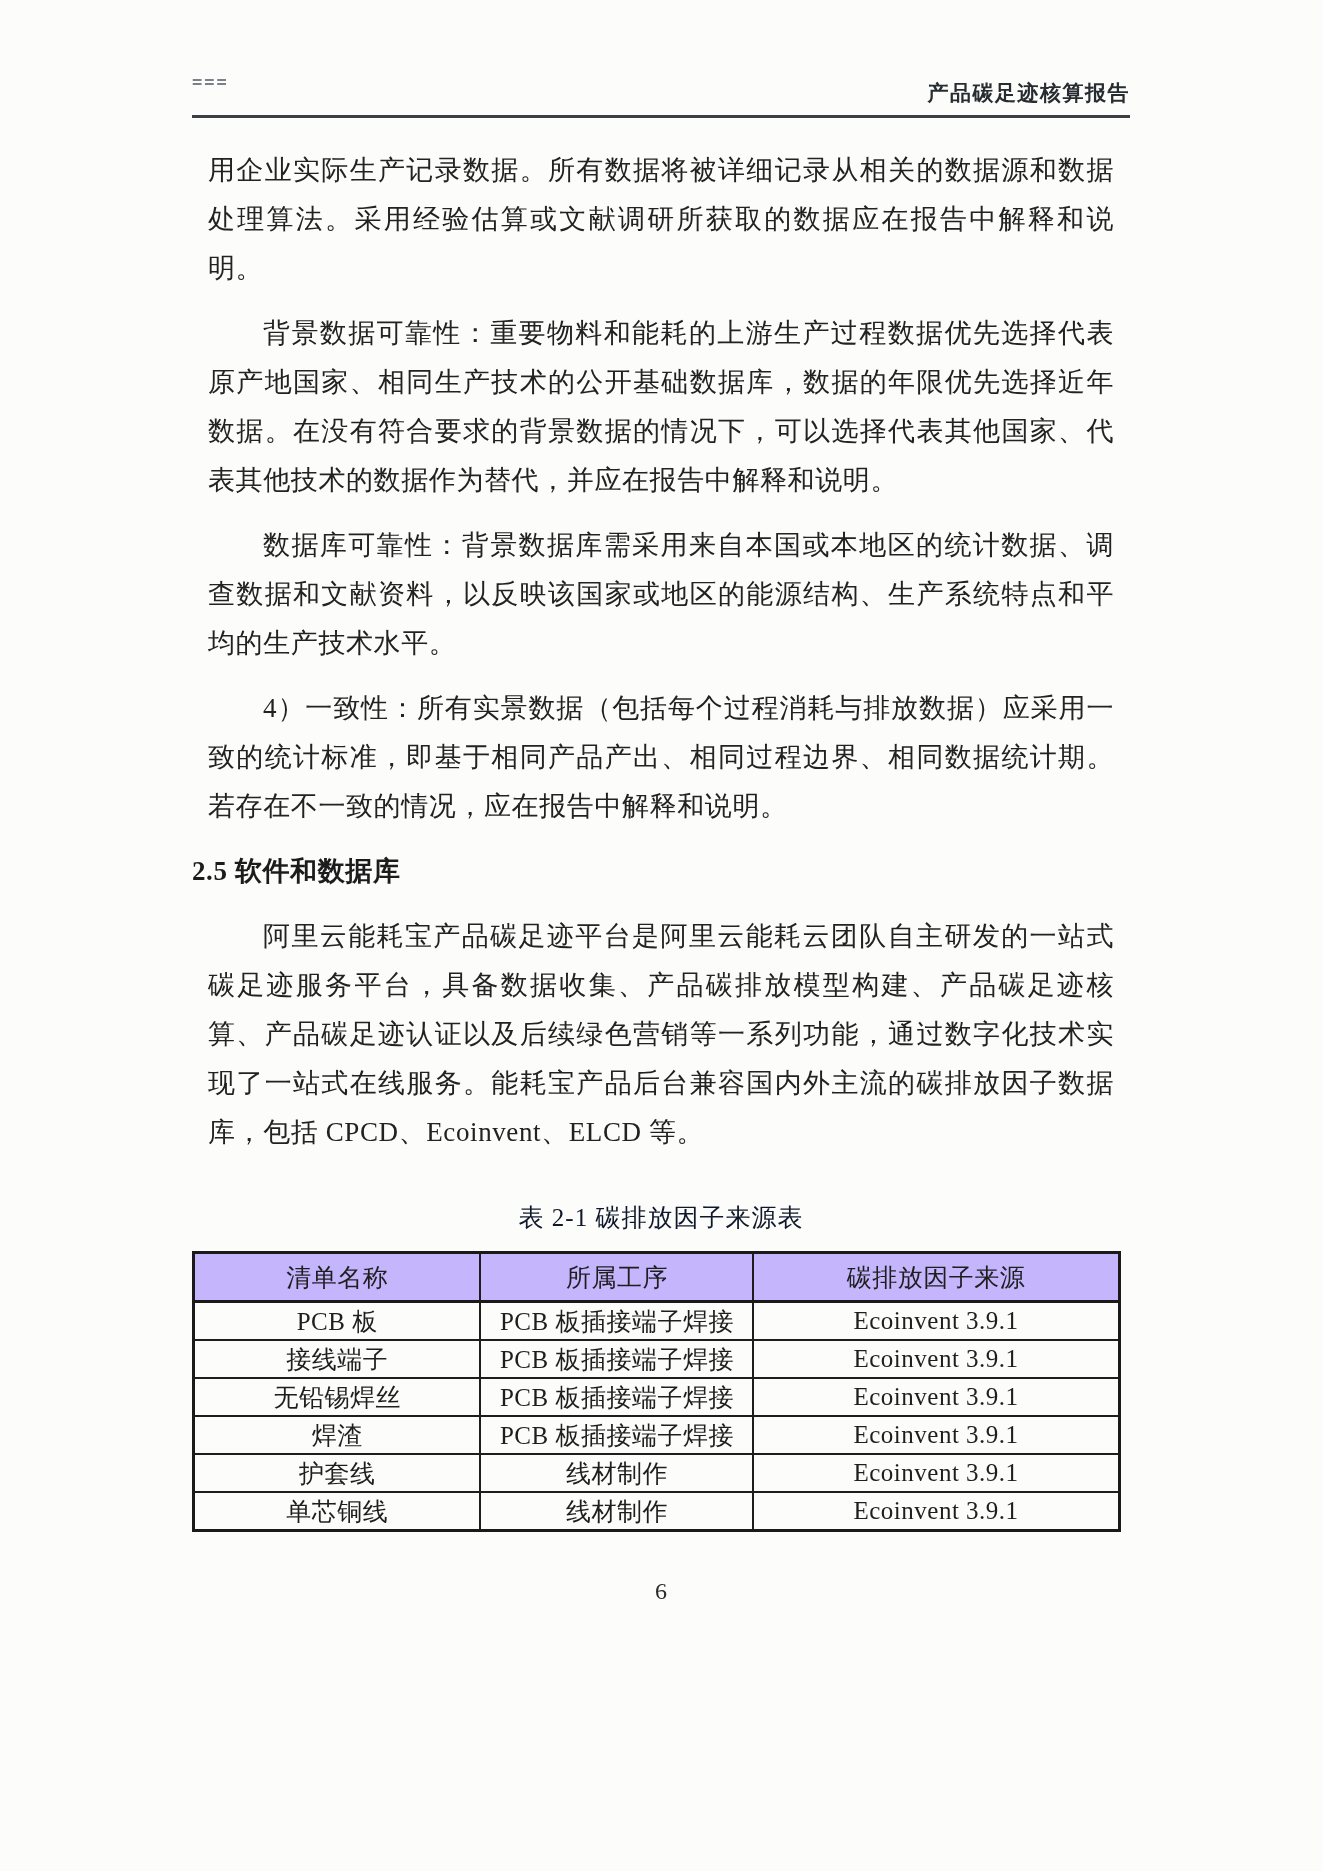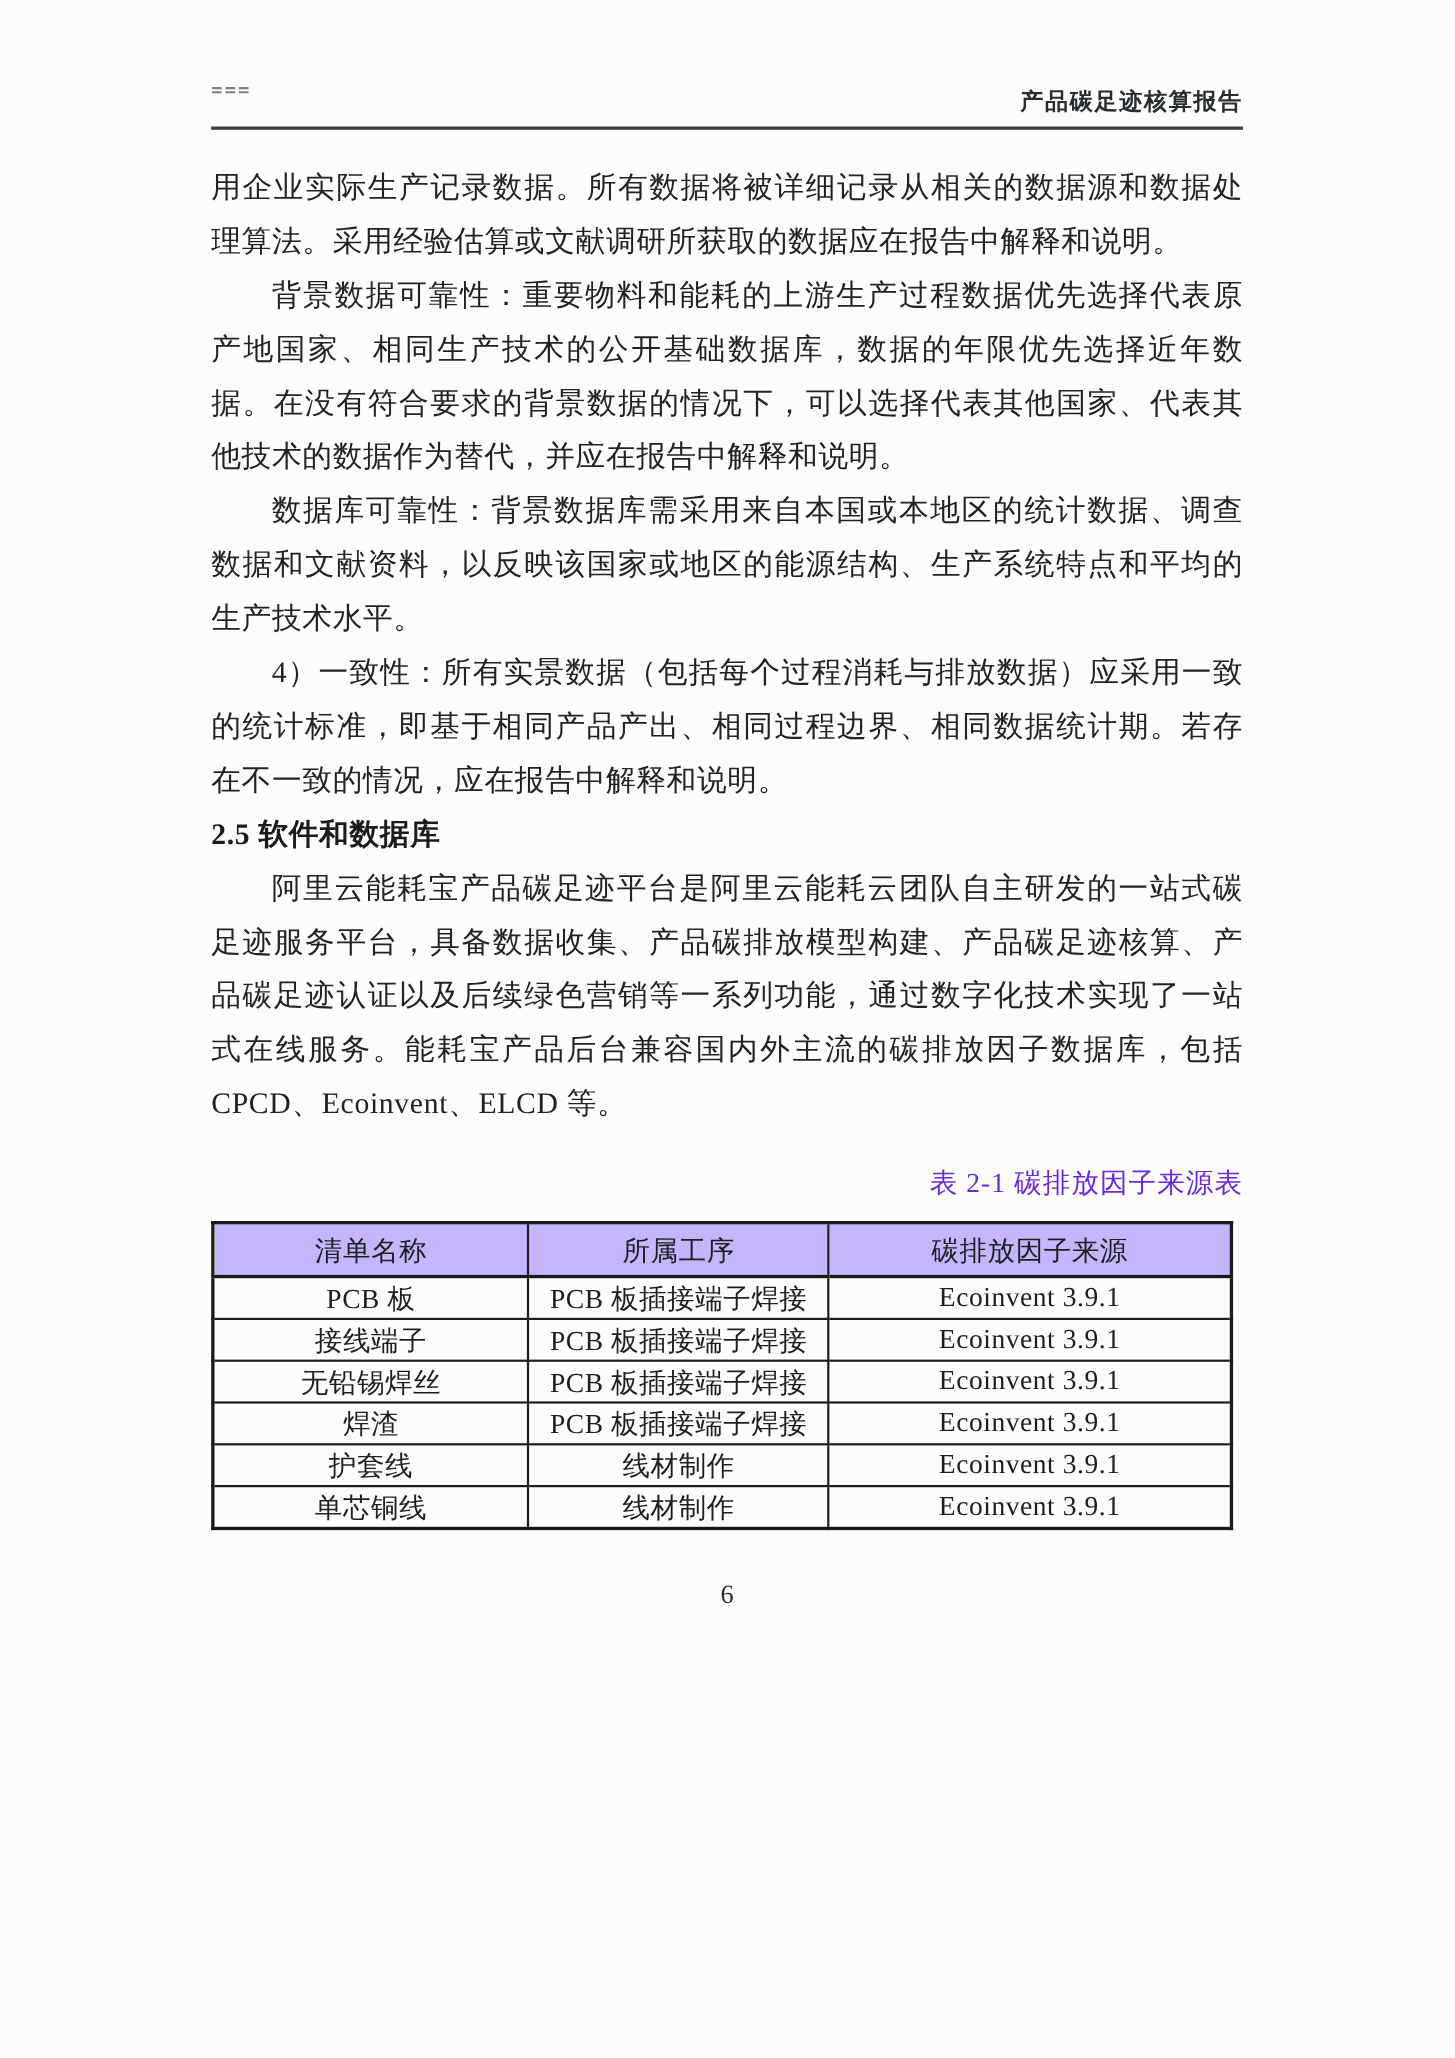--- a/index.html
+++ b/index.html
@@ -43,45 +43,45 @@
     font-weight: 600;
     letter-spacing: 1.5px;
     color: #272c31;
     line-height: 1.2;
   }
   
   .body-block {
     margin-top: 28px;
   }
   .body-text {
-    margin: 0;
+    margin: 16px;
     font-size: 27px;
     line-height: 49px;
     letter-spacing: 0.6px;
     text-align: justify;
     text-align-last: left;
     color: #222222;
   }
   .body-text.indent { text-indent: 55px; }
   .section-heading {
     margin: 0;
     font-size: 27px;
     line-height: 49px;
     font-weight: bold;
     letter-spacing: 0.6px;
     color: #1c1c1c;
   }
   
   .table-caption {
-    margin-top: 32px;
-    text-align: right;
+    margin-top: 44px;
+    text-align: center;
     font-size: 25px;
     line-height: 34px;
     letter-spacing: 1px;
-    color: #6d28d9;
+    color: #0f172a;
   }
   table.factor-table {
     margin-top: 16px;
     width: 99%;
     border-collapse: collapse;
     table-layout: fixed;
   }
   table.factor-table th,
   table.factor-table td {
     border: 2px solid #1d1d1d;

